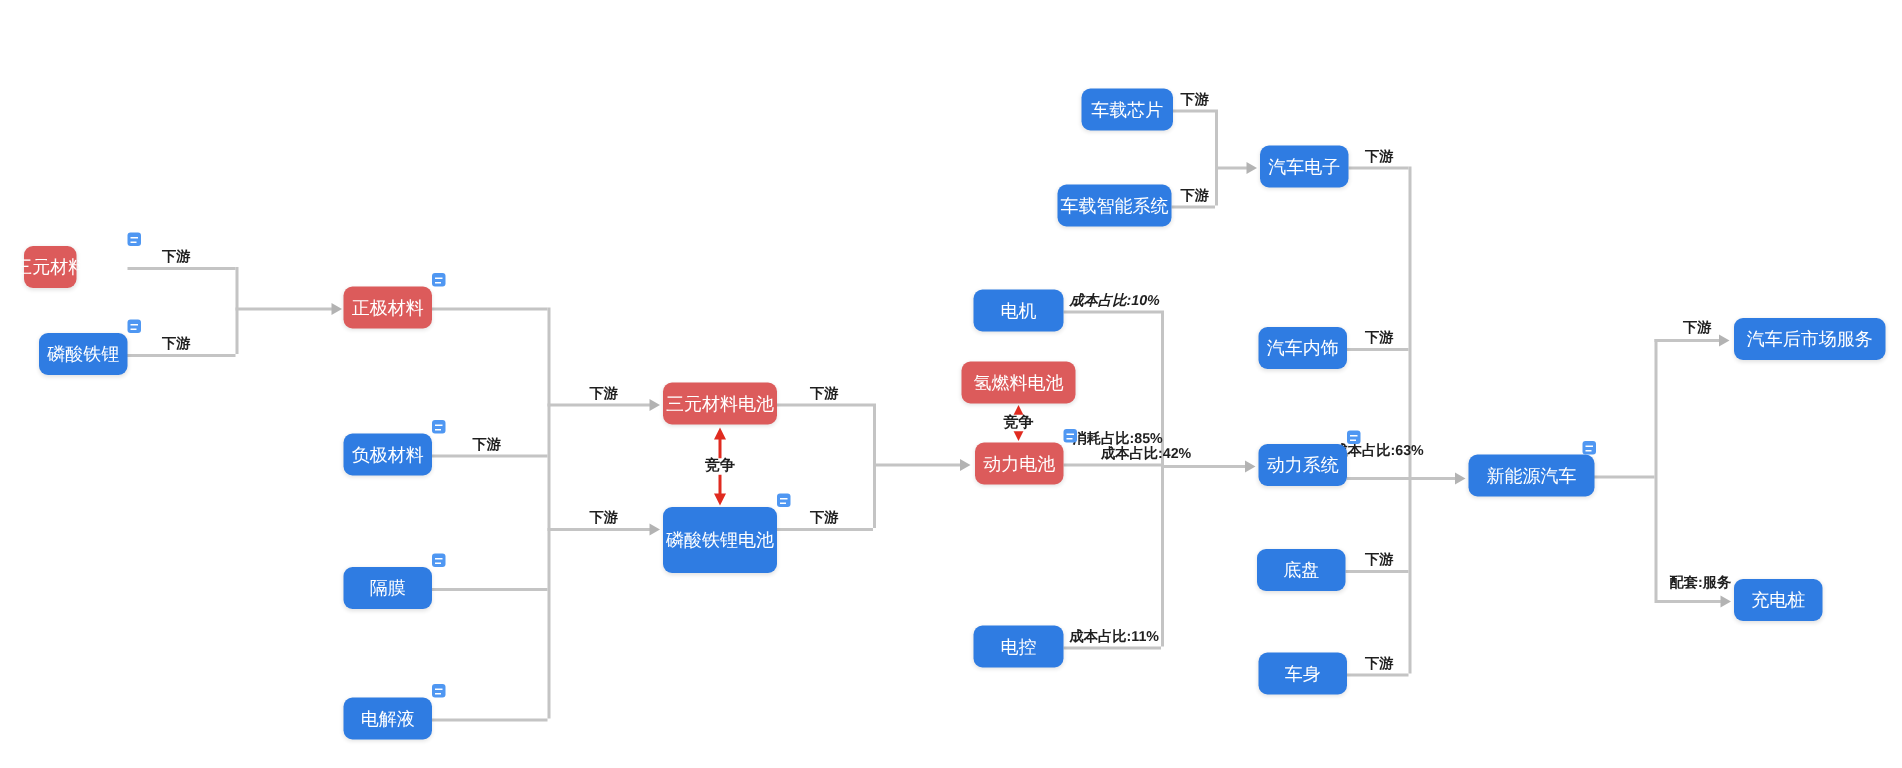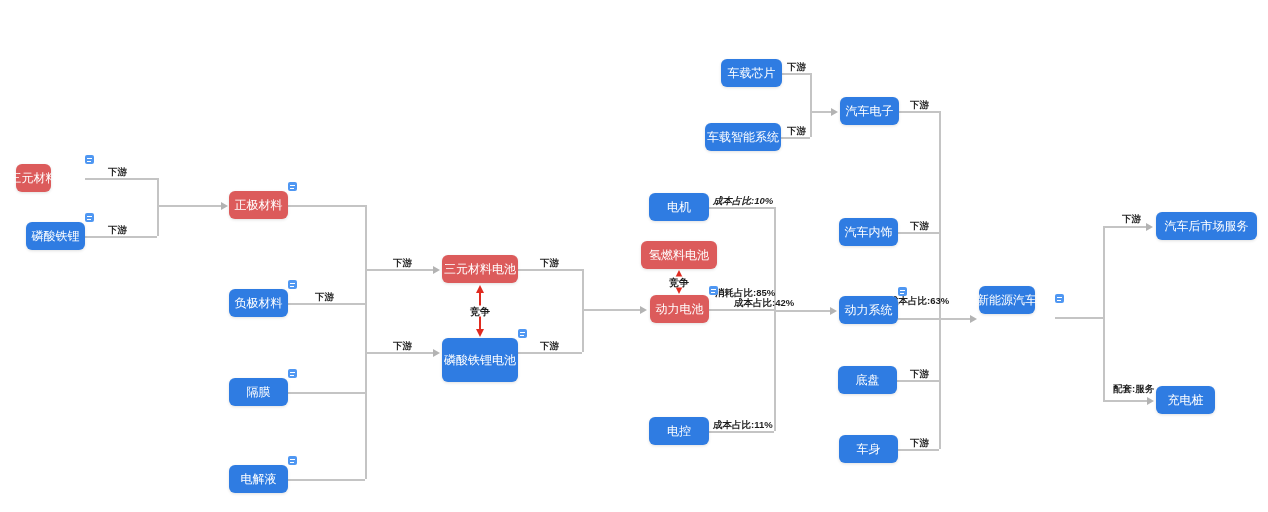--- a/index.html
+++ b/index.html
@@ -227,20 +227,20 @@
     <div class="node blue" style="left: 705px; top: 123px; width: 76px; height: 28px;">车载智能系统</div>
     <div class="node blue" style="left: 840px; top: 97px; width: 59px; height: 28px;">汽车电子</div>
     <div class="node blue" style="left: 839px; top: 218px; width: 59px; height: 28px;">汽车内饰</div>
     <div class="node blue" style="left: 839px; top: 296px; width: 59px; height: 28px;">动力系统</div>
     <div class="note-icon" style="left: 898px; top: 287px;">
       <i class="l1"></i>
       <i class="l2"></i>
     </div>
     <div class="node blue" style="left: 838px; top: 366px; width: 59px; height: 28px;">底盘</div>
     <div class="node blue" style="left: 839px; top: 435px; width: 59px; height: 28px;">车身</div>
-    <div class="node blue" style="left: 979px; top: 286px; width: 56px; height: 28px;">新能源汽车</div>
+    <div class="node blue" style="left: 979px; top: 303px; width: 84px; height: 28px;">新能源汽车</div>
     <div class="note-icon" style="left: 1055px; top: 294px;">
       <i class="l1"></i>
       <i class="l2"></i>
     </div>
     <div class="node blue" style="left: 1156px; top: 212px; width: 101px; height: 28px;">汽车后市场服务</div>
     <div class="node blue" style="left: 1156px; top: 386px; width: 59px; height: 28px;">充电桩</div>
   </div>
 
 </body></html>

